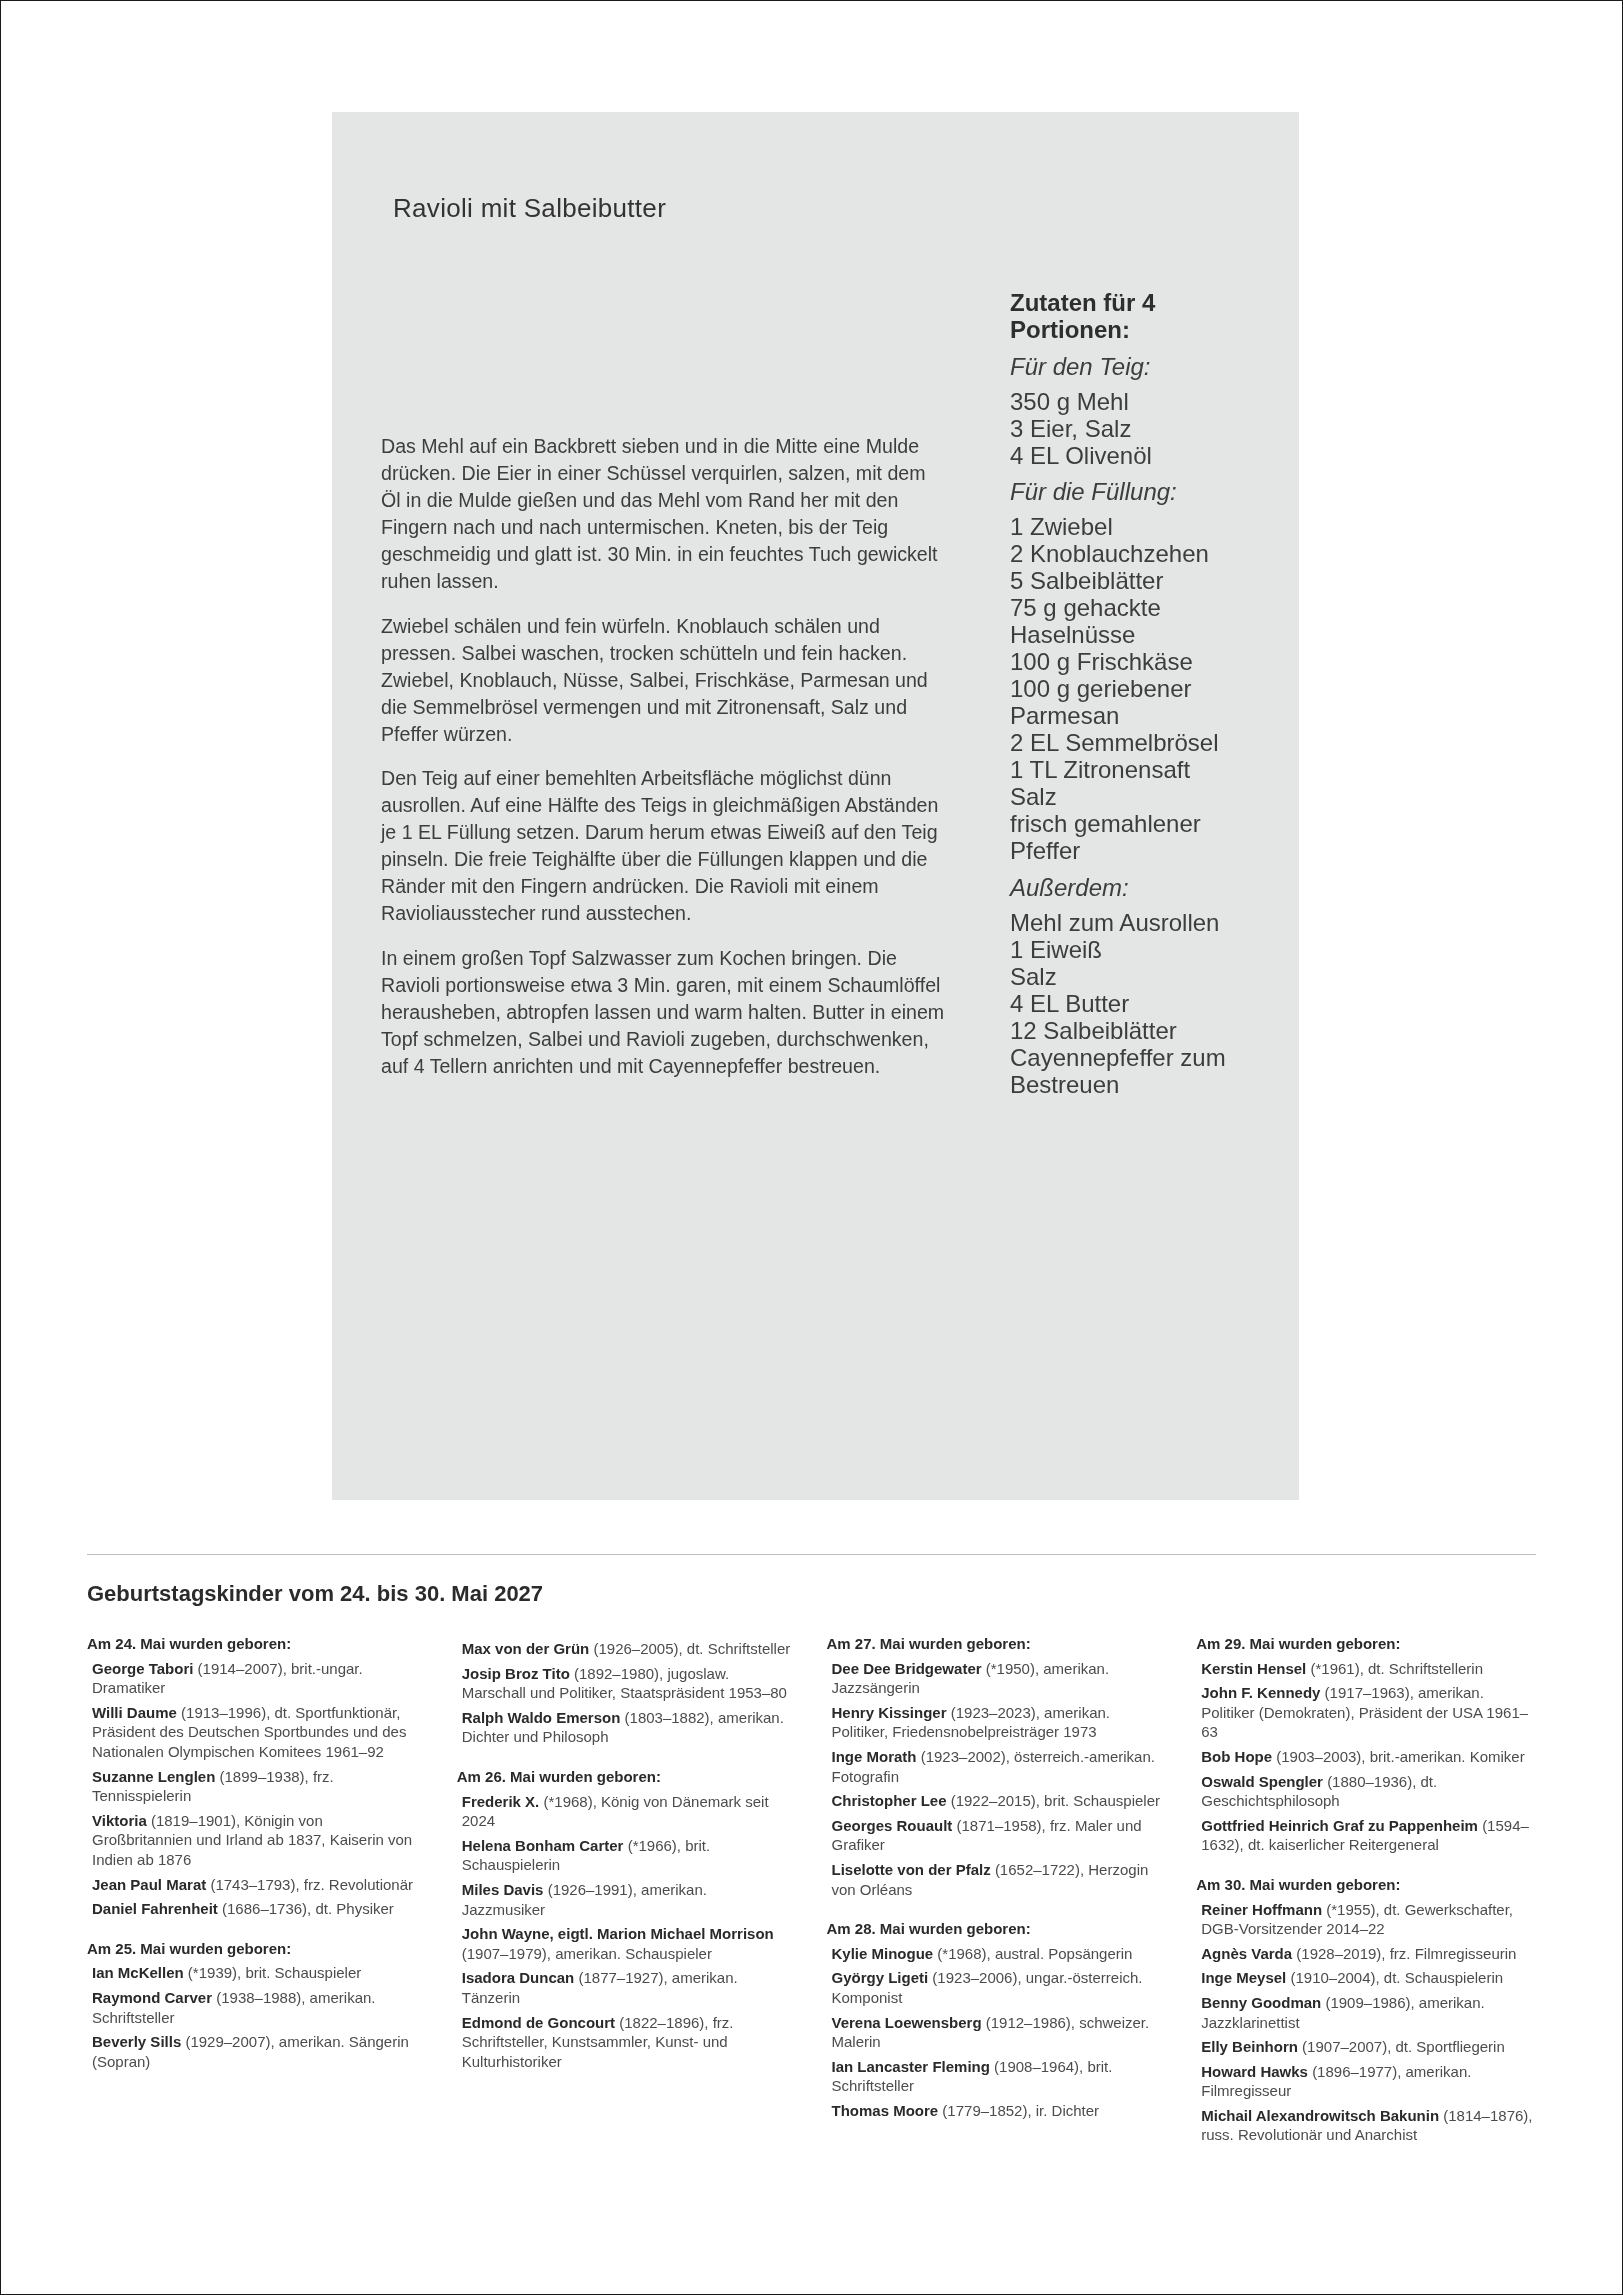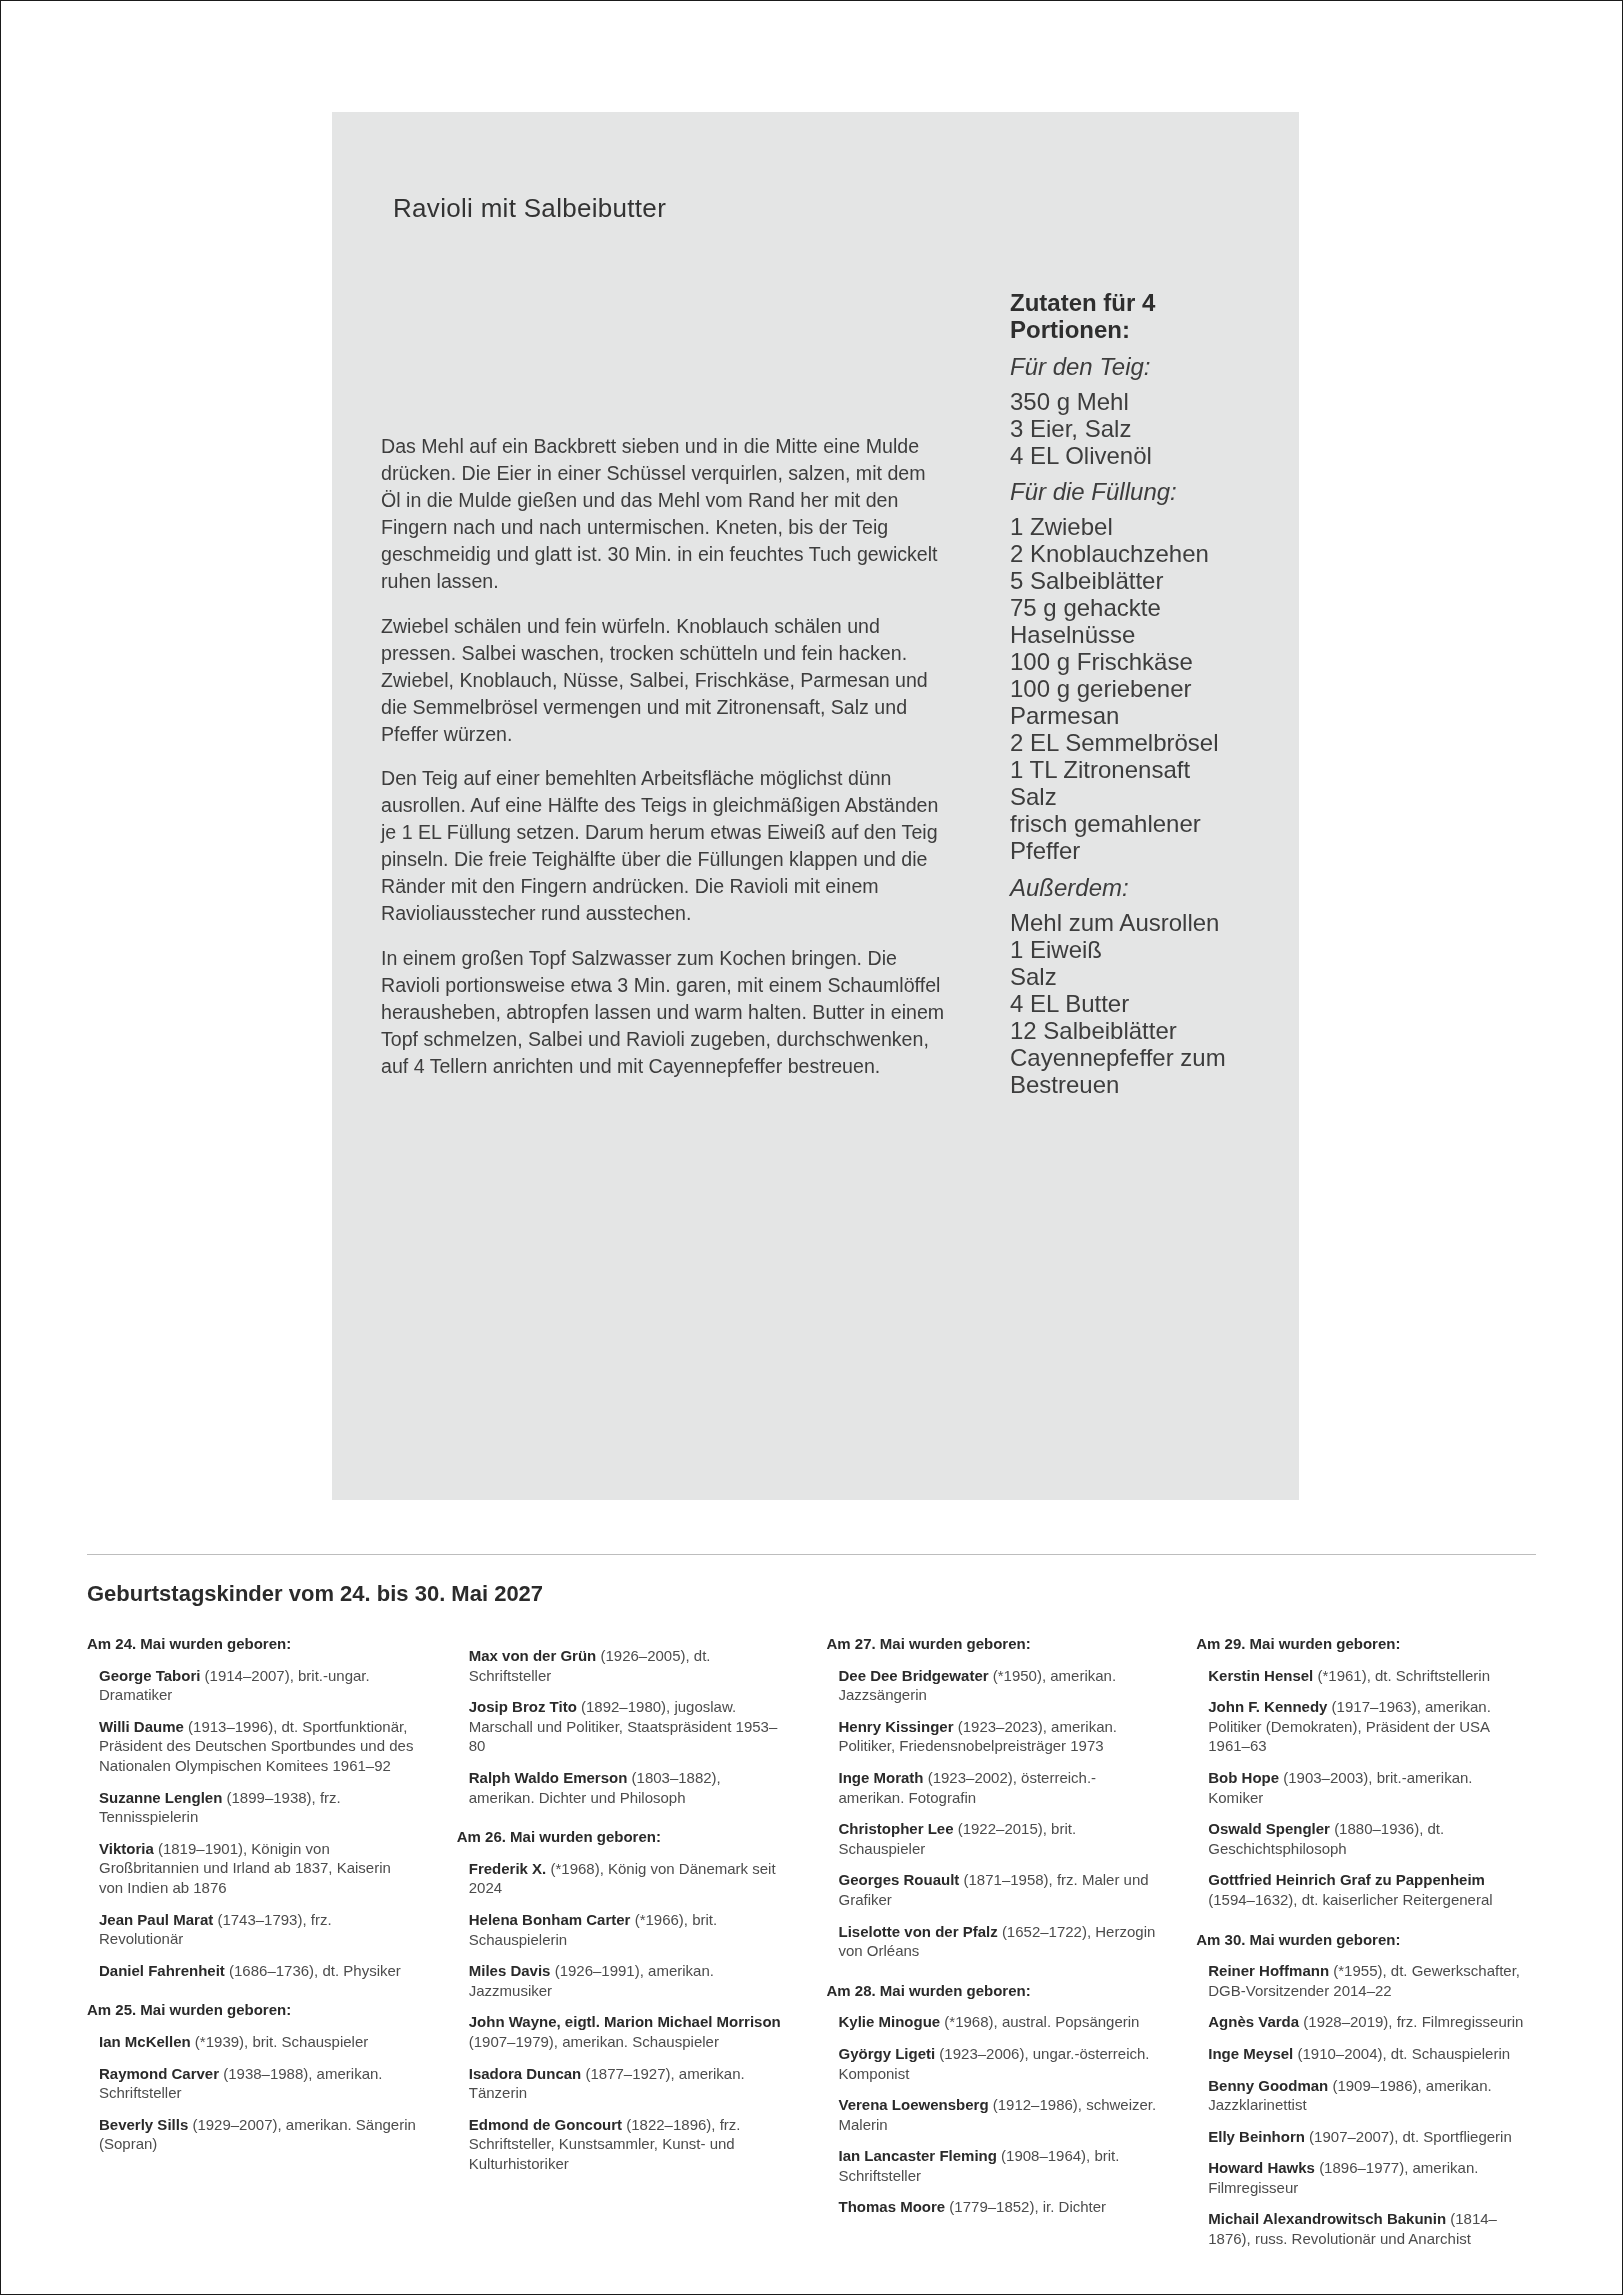--- a/index.html
+++ b/index.html
@@ -75,21 +75,21 @@
     color: #2b2b2b;
   }
   .bcols { display: flex; gap: 28px; }
   .bcol { width: 342px; font-size: 15px; line-height: 19.6px; }
   .bday-header {
     font-weight: bold;
     color: #2a2a2a;
     margin: 20px 0 2.7px 0;
   }
   .bcol .bday-header:first-child { margin-top: 0; }
-  .bentry { margin: 12px; }
+  .bentry { margin: 5px; }
   .bname { font-weight: bold; color: #2a2a2a; }
   .bdetail { color: #4c4c4c; }
 </style>
 </head>
 <body>
 
 <div class="page">
 
   <section class="recipe-card">
     <h1 class="recipe-title">Ravioli mit Salbeibutter</h1>

